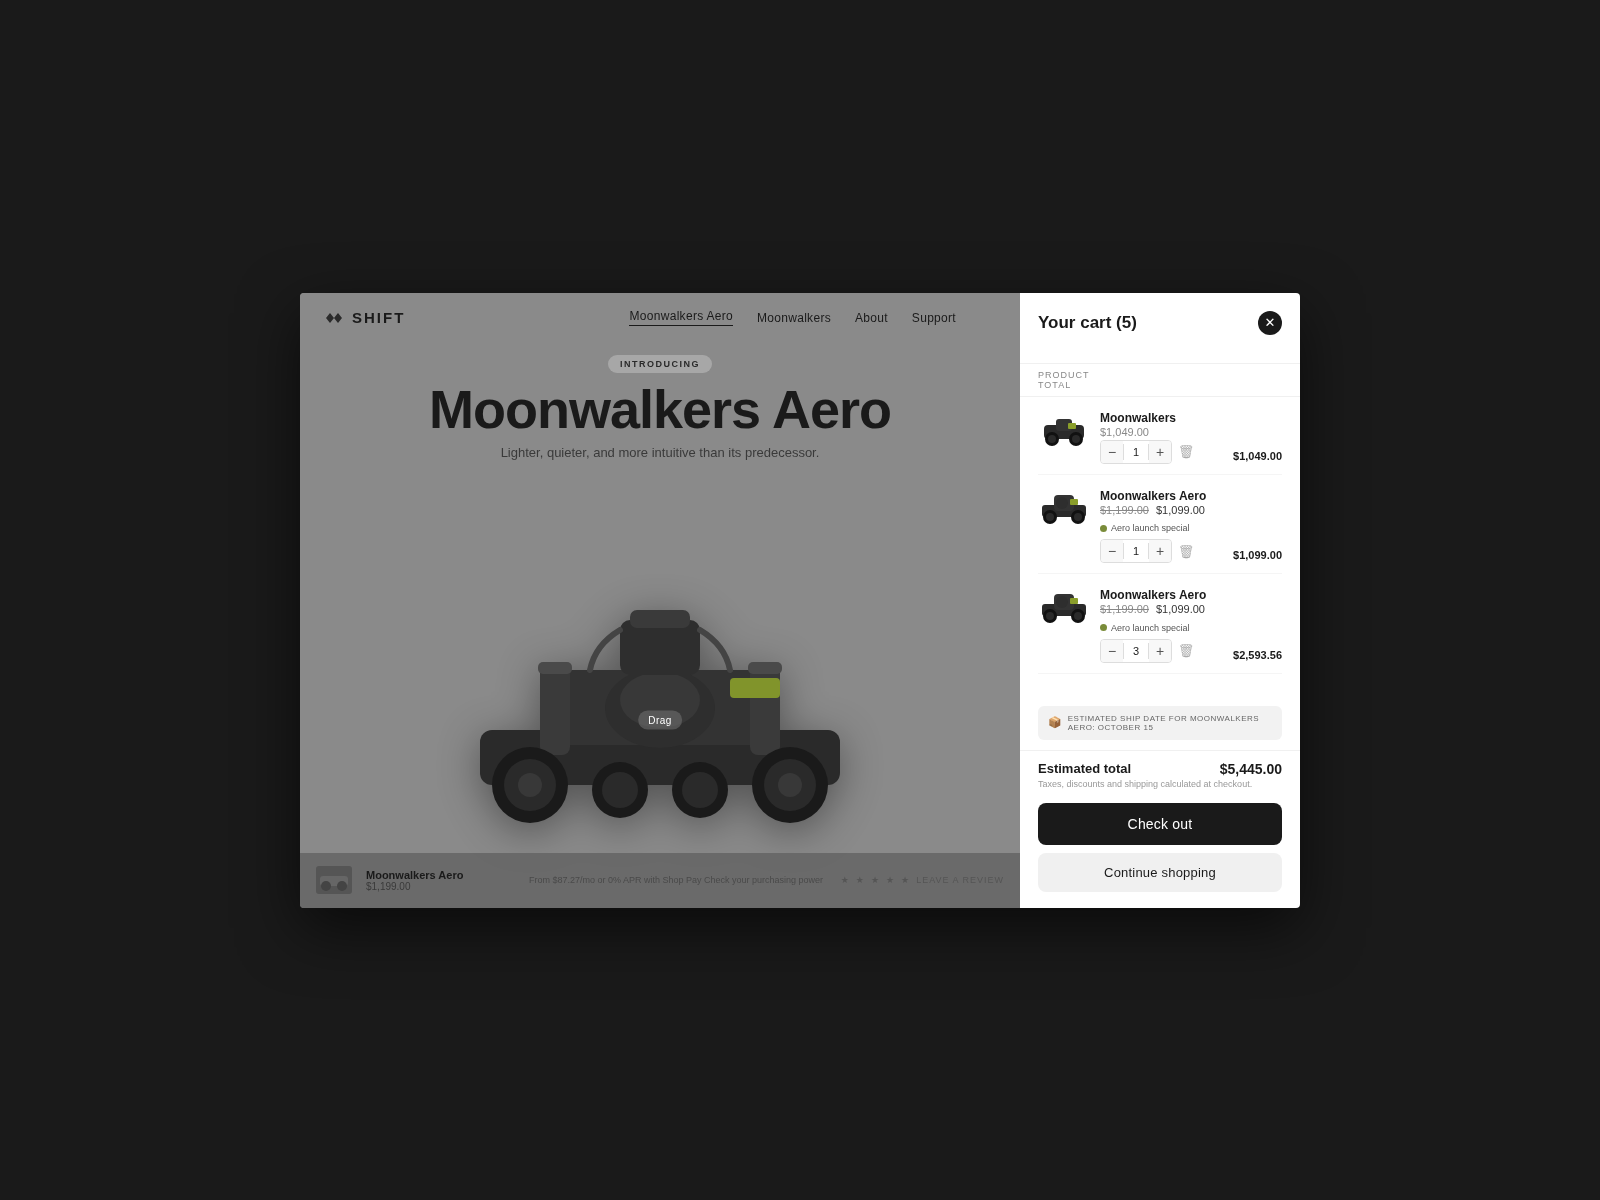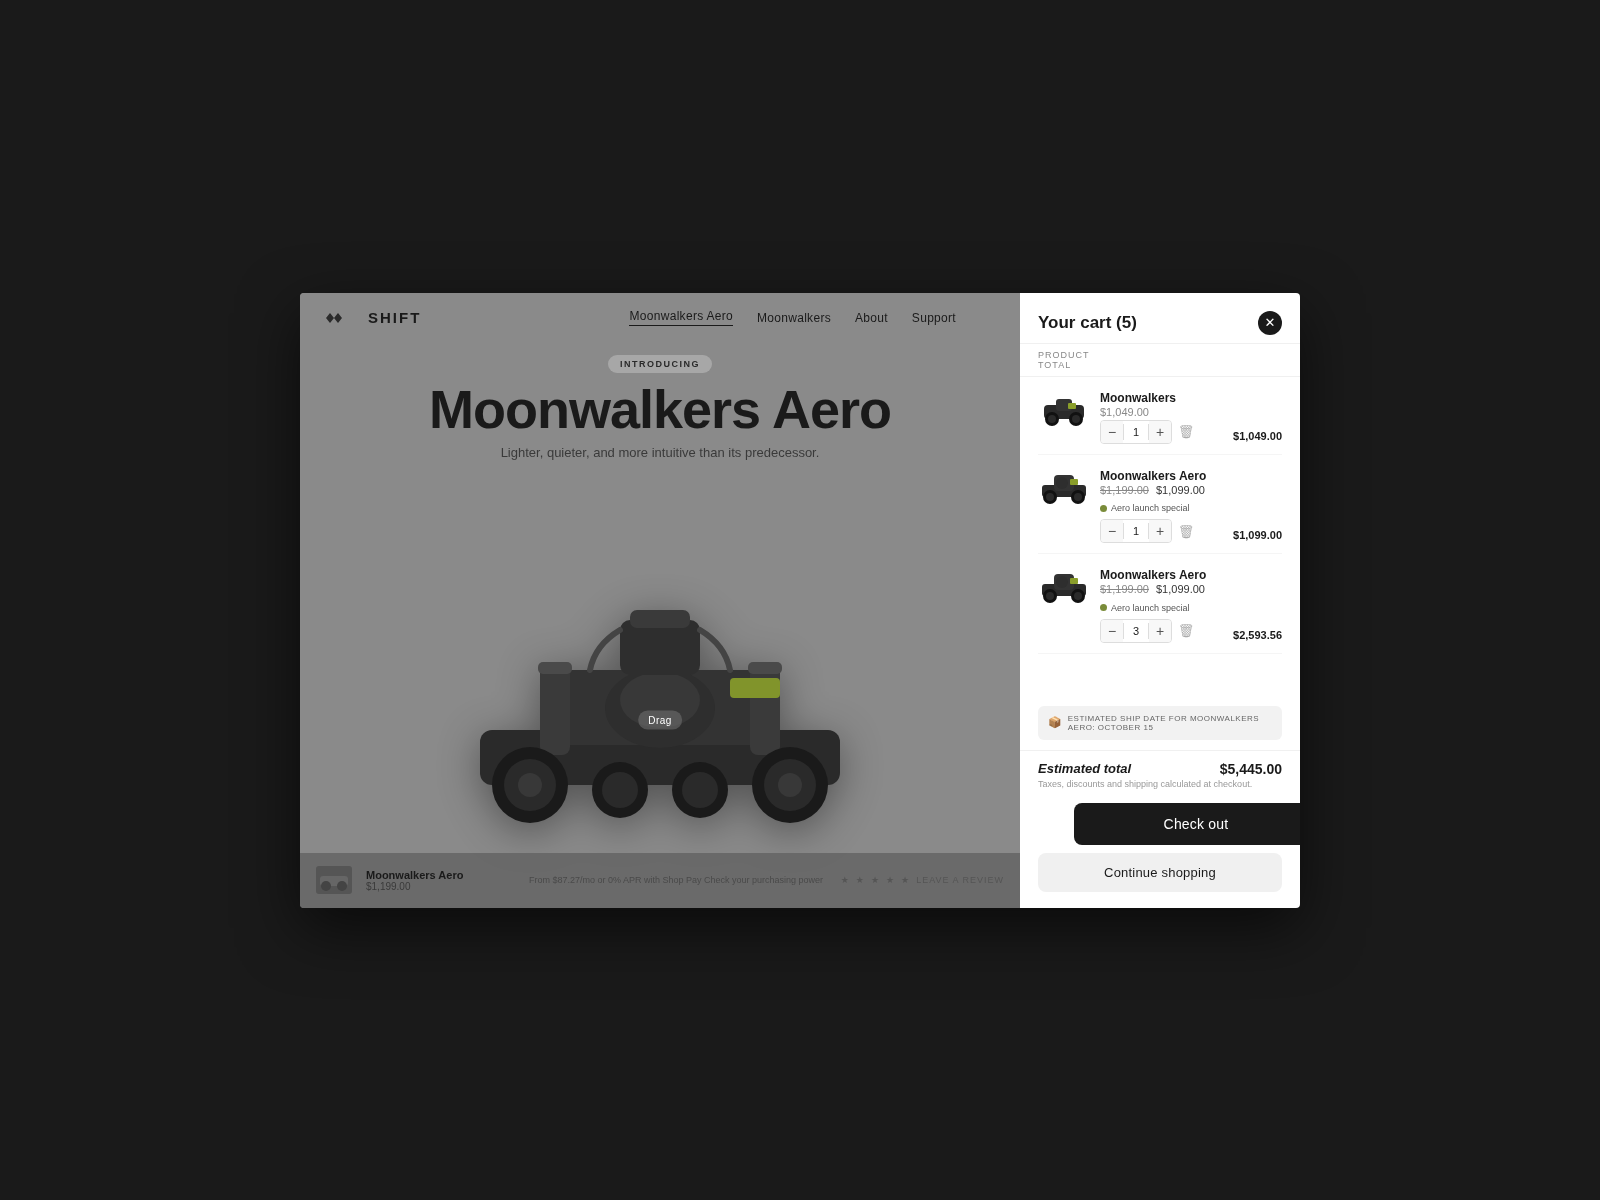--- a/index.html
+++ b/index.html
@@ -40,21 +40,21 @@
       display: flex;
       align-items: center;
       padding: 0 24px;
       z-index: 10;
       background: rgba(138,138,138,0.95);
     }
 
     .nav-logo {
       display: flex;
       align-items: center;
-      gap: 22px;
+      gap: 6px;
       font-size: 15px;
       font-weight: 700;
       color: #1a1a1a;
       letter-spacing: 2px;
     }
 
     .logo-icon {
       width: 22px;
       height: 14px;
     }
@@ -210,21 +210,21 @@
       display: flex;
       flex-direction: column;
       position: relative;
       flex-shrink: 0;
     }
 
     .cart-header {
       display: flex;
       align-items: center;
       justify-content: space-between;
-      padding: 18px 18px 8px;
+      padding: 18px 18px 28px;
       border-bottom: 1px solid #f0f0f0;
     }
 
     .cart-title {
       font-size: 17px;
       font-weight: 600;
       color: #1a1a1a;
     }
 
     .cart-close-btn {
@@ -416,21 +416,20 @@
       display: flex;
       justify-content: space-between;
       align-items: center;
       margin-bottom: 2px;
     }
 
     .estimated-label {
       font-size: 13px;
       font-weight: 600;
       color: #1a1a1a;
-      font-style: italic;
     }
 
     .estimated-total {
       font-size: 14px;
       font-weight: 700;
       color: #1a1a1a;
     }
 
     .tax-note {
       font-size: 9px;
@@ -443,21 +442,20 @@
       padding: 13px;
       background: #1a1a1a;
       color: #fff;
       border: none;
       border-radius: 8px;
       font-size: 14px;
       font-weight: 500;
       cursor: pointer;
       margin-bottom: 8px;
       letter-spacing: 0.2px;
-      margin-left: 36px;
     }
 
     .continue-btn {
       width: 100%;
       padding: 12px;
       background: #f0f0f0;
       color: #1a1a1a;
       border: none;
       border-radius: 8px;
       font-size: 13px;

